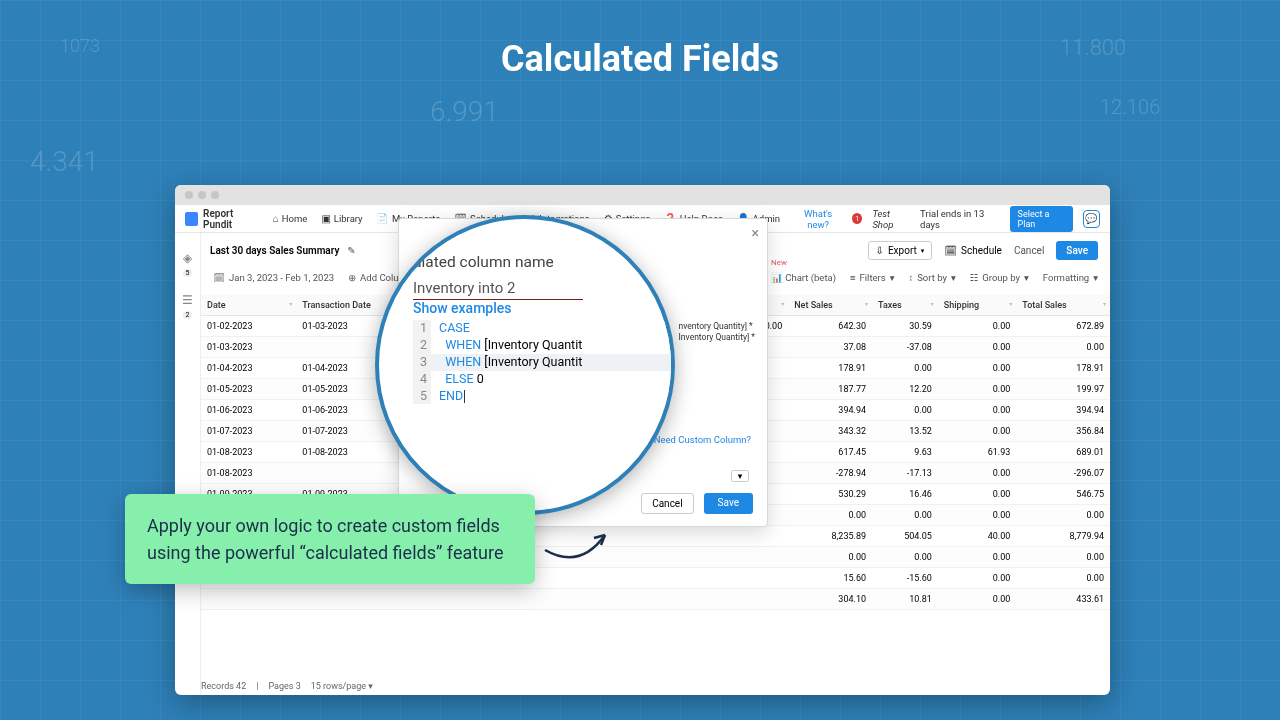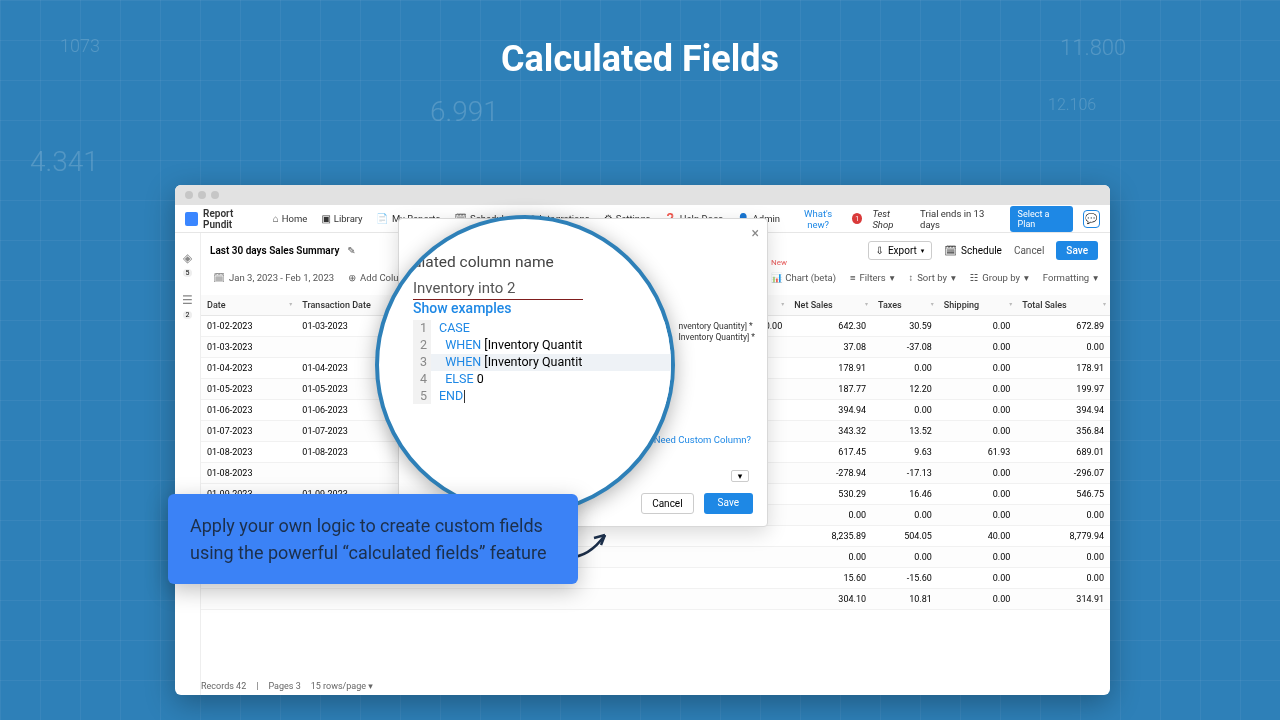--- a/index.html
+++ b/index.html
@@ -71,31 +71,31 @@
   .mag-inner { padding:34px 0 0 34px; }
   .mag-title { font-size:15.5px; color:#444;}
   .mag-input { margin-top:8px; font-size:15px; color:#555; border-bottom:1px solid #7f1d1d; width:170px; padding-bottom:2px;}
   .mag-show { font-size:14px; color:#1e88e5; font-weight:500;}
   .mag-code { margin-top:4px; font-family:"Courier New",monospace; font-size:12.5px; line-height:1.35; background:#fff; }
   .mag-code .ln { display:inline-block; width:18px; text-align:right; color:#888; background:#f2f2f2; margin-right:8px; padding-right:4px;}
   .mag-code .kw { color:#1e88e5; }
   .mag-code .caret::after { content:""; display:inline-block; width:1px; height:13px; background:#333; vertical-align:middle; margin-left:1px;}
 
   
-  .callout { position:absolute; left:125px; top:494px; width:410px; background:#3b82f6; border-radius:6px; box-shadow:0 6px 22px rgba(0,0,0,.25); padding:18px 22px; z-index:30; font-size:18px; color:#1c2f4a; line-height:1.5;margin-left:43px;}
+  .callout { position:absolute; left:125px; top:494px; width:410px; background:#86efac; border-radius:6px; box-shadow:0 6px 22px rgba(0,0,0,.25); padding:18px 22px; z-index:30; font-size:18px; color:#1c2f4a; line-height:1.5;}
   .arrow { position:absolute; left:540px; top:520px; z-index:25; }
 </style>
 </head>
 <body>
 
 <div class="bg-grid"></div>
 <div class="bg-num" style="top:145px; left:30px">4.341</div>
 <div class="bg-num" style="top:95px; left:430px">6.991</div>
 <div class="bg-num" style="top:35px; left:1060px; font-size:22px">11.800</div>
-<div class="bg-num" style="top:95px; left:1048px; font-size:16px">12.106</div>
+<div class="bg-num" style="top:95px; left:1100px; font-size:20px">12.106</div>
 <div class="bg-num" style="top:35px; left:60px; font-size:18px">1073</div>
 
 <div class="hero-title">Calculated Fields</div>
 
 <div class="window">
   <div class="titlebar">
     <span class="dot"></span>
     <span class="dot"></span>
     <span class="dot"></span>
   </div>
@@ -382,21 +382,21 @@
           <tr>
             <td></td>
             <td></td>
             <td class="num"></td>
             <td class="num"></td>
             <td class="num"></td>
             <td class="num"></td>
             <td class="num">304.10</td>
             <td class="num">10.81</td>
             <td class="num">0.00</td>
-            <td class="num">314.91</td>
+            <td class="num">433.61</td>
           </tr>
         </tbody>
     </table>
   </div>
 
   <div class="footer">
     <span>Records 42</span>
     <span>|</span>
     <span>Pages 3</span>
     <span><span>15 rows/page</span> <span>▾</span></span>

